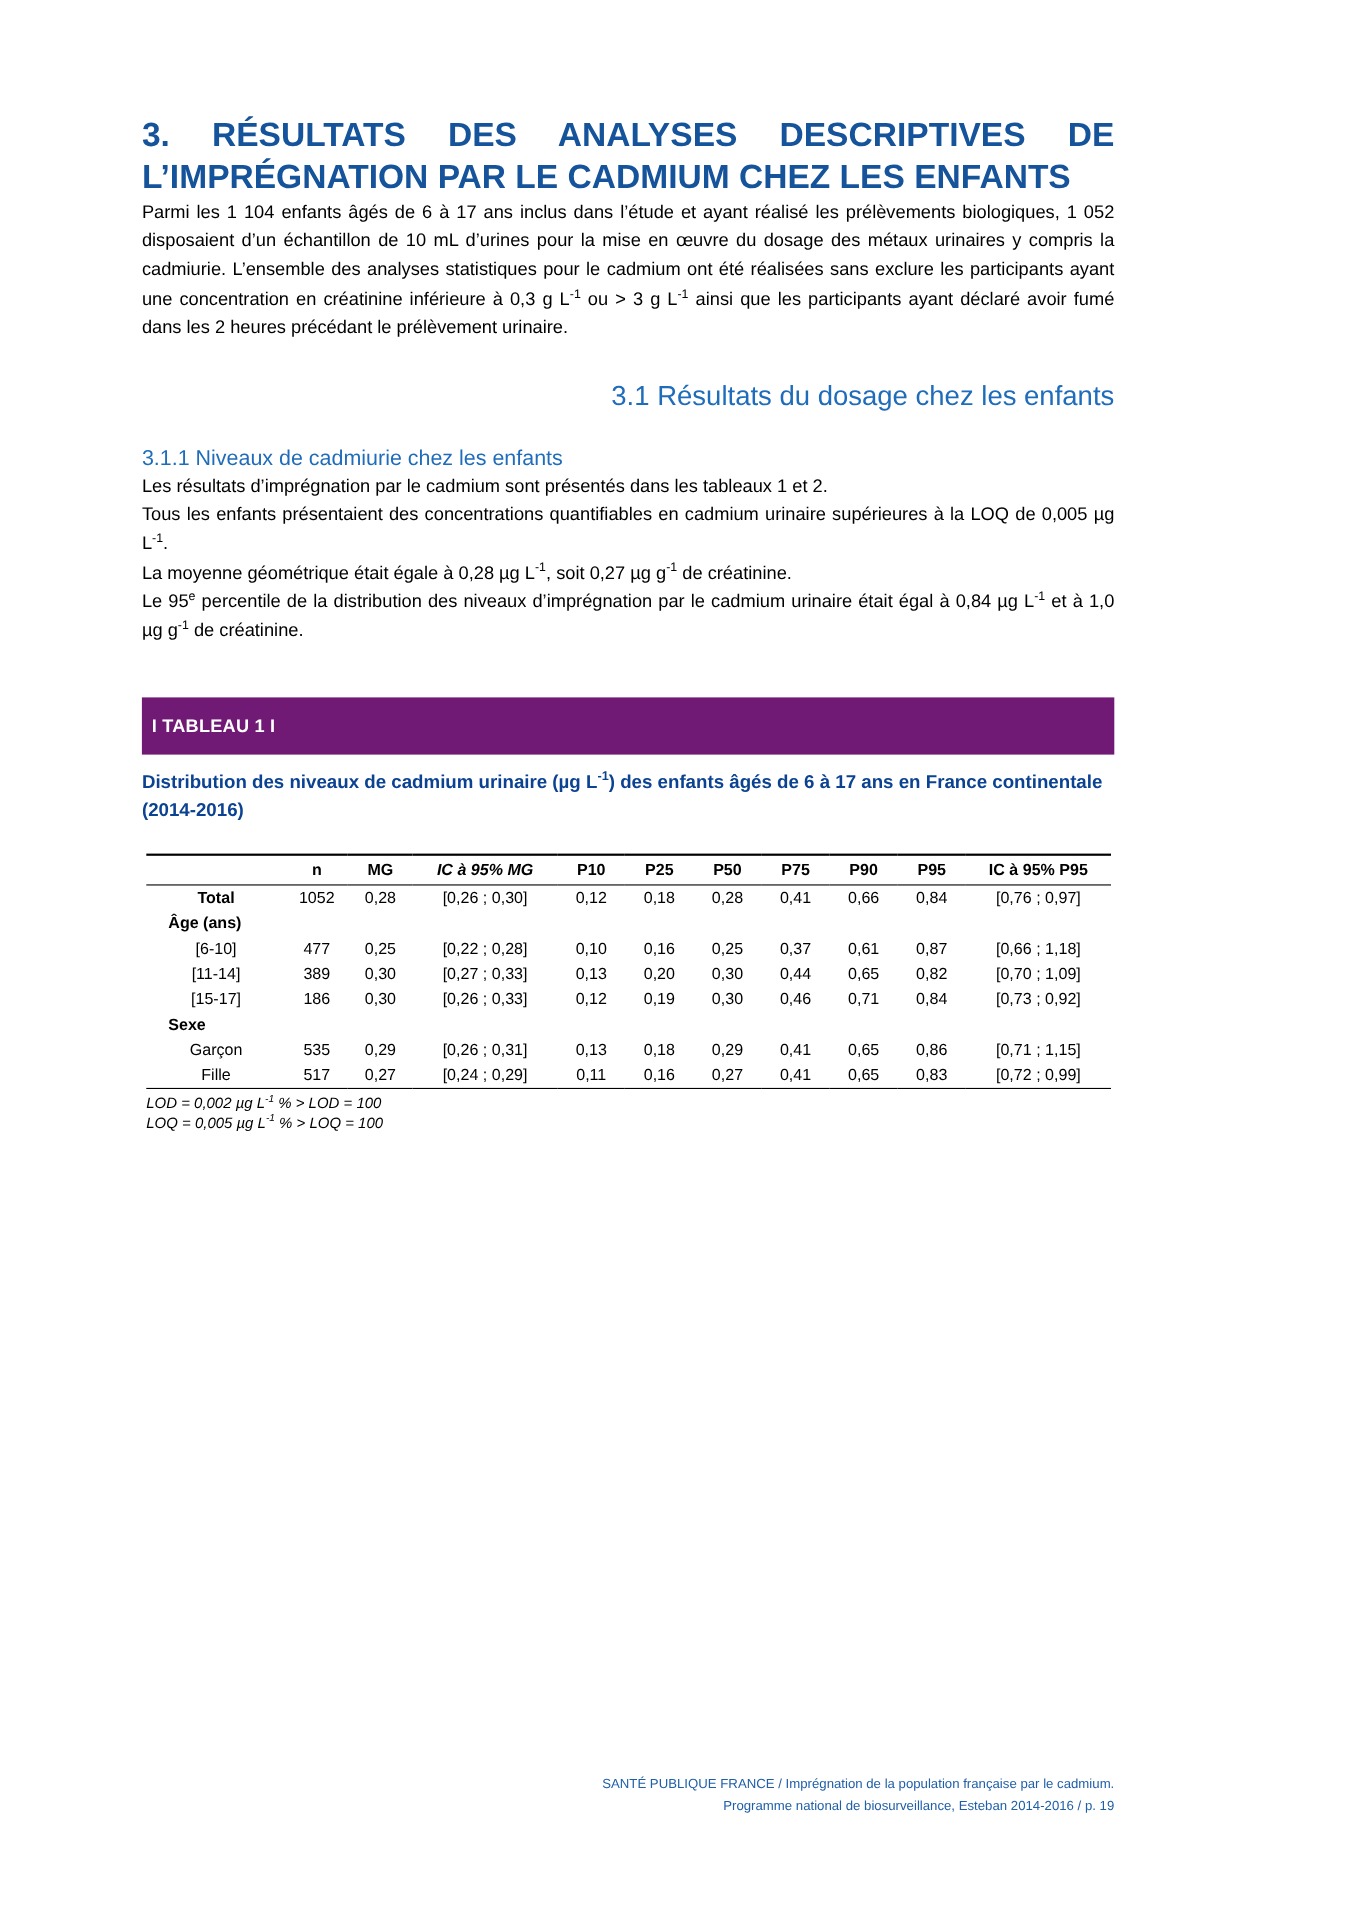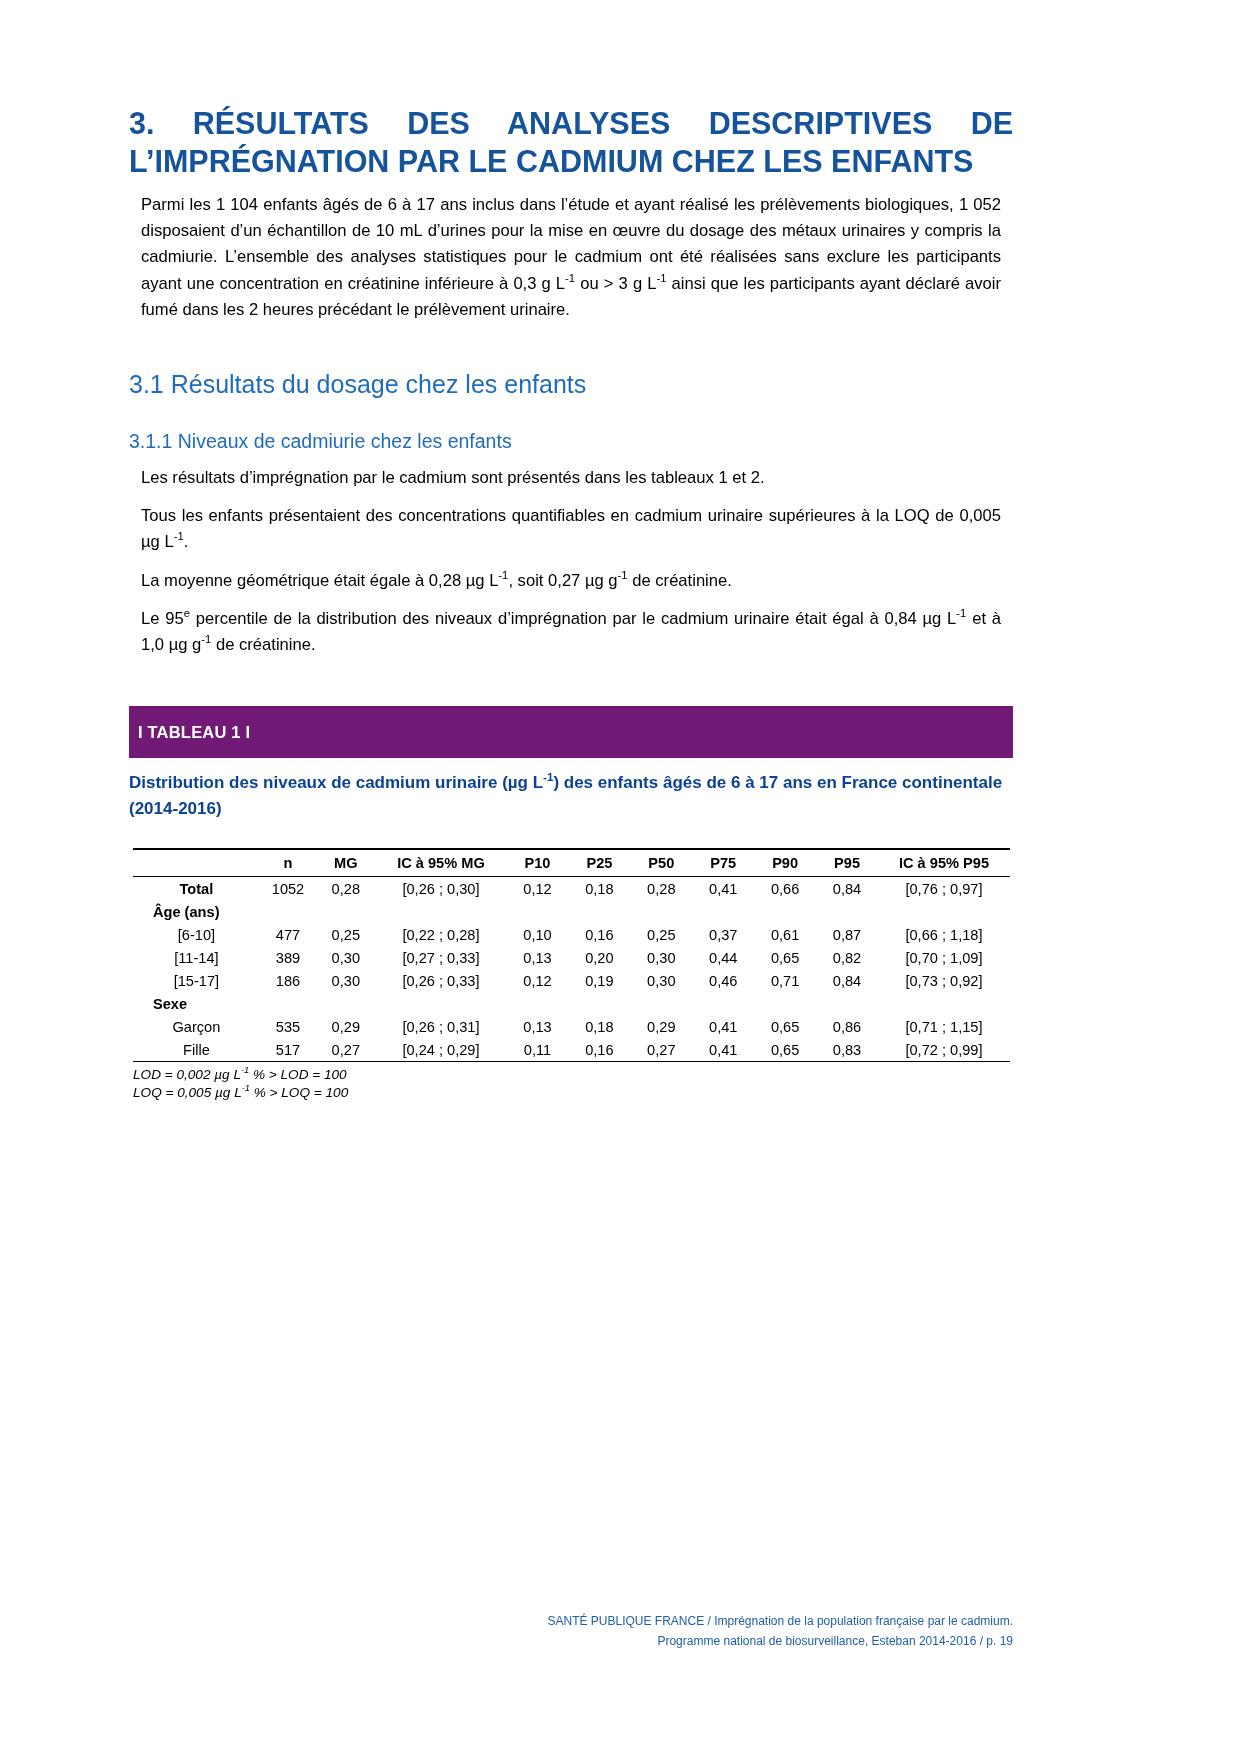--- a/index.html
+++ b/index.html
@@ -40,35 +40,36 @@
     text-align-last: left;
     letter-spacing: 0px;
   }
   h2.section-title {
     color: #1f6cba;
     font-size: 25px;
     font-weight: normal;
     line-height: 30px;
     margin: 0;
     padding-top: 34px;
+    text-align: right;
   }
   h3.subsection-title {
     color: #1f6cba;
     font-size: 19.5px;
     font-weight: normal;
     line-height: 24px;
     margin: 0;
     padding-top: 30px;
   }
 
   
   p.body-text {
     font-size: 16.6px;
     line-height: 26.2px;
-    margin: 12px;
+    margin: 0;
     text-align: justify;
     text-align-last: left;
     color: #000000;
   }
   .gap-intro { margin-top: 30px; }
   .gap-normal { margin-top: 26px; }
 
   sup { font-size: 0.68em; vertical-align: super; line-height: 0; }
 
   
@@ -127,21 +128,21 @@
     width: 120px;
   }
   td.rowlabel.bold { font-weight: bold; }
   td.rowlabel.group {
     font-weight: bold;
     text-align: left;
     padding-left: 20px;
   }
   .col-n     { width: 56px; }
   .col-mg    { width: 62px; }
-  .col-icmg  { width: 140px; }
+  .col-icmg  { width: 140px; font-style: italic; }
   .col-p     { width: 66px; }
   .col-icp95 { width: 140px; }
 
   .table-notes {
     font-size: 13.6px;
     font-style: italic;
     line-height: 17.5px;
     margin-top: 4px;
     margin-left: 4px;
     color: #000;

